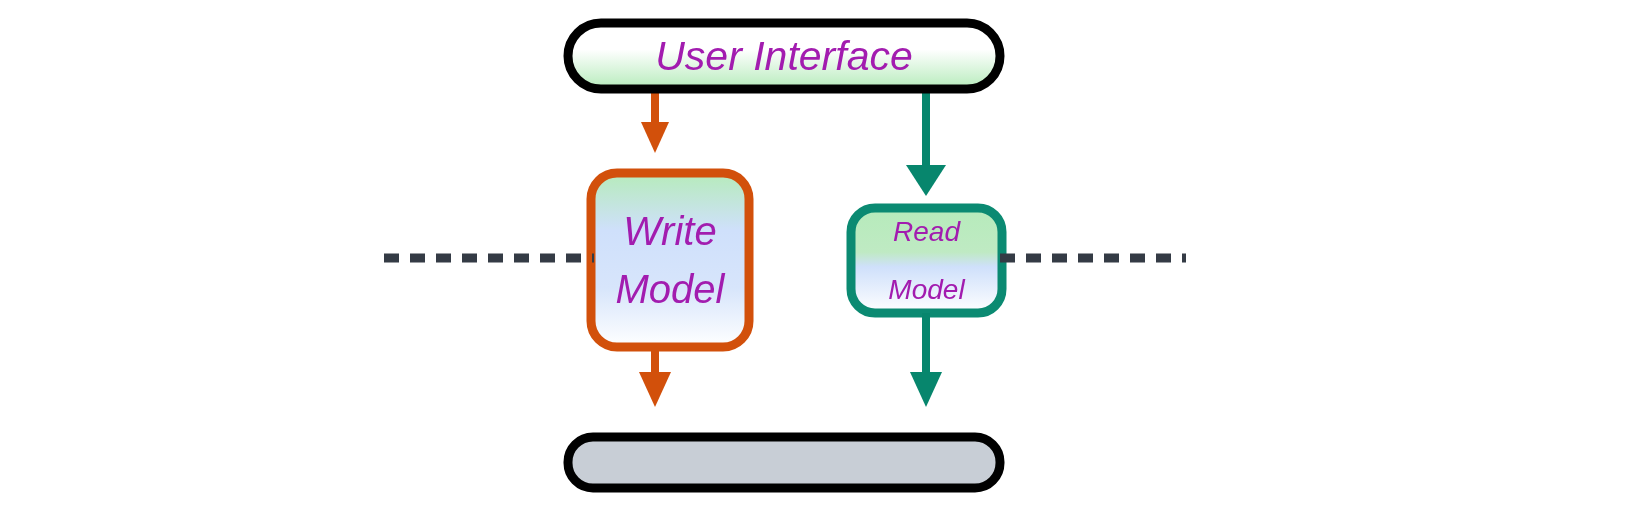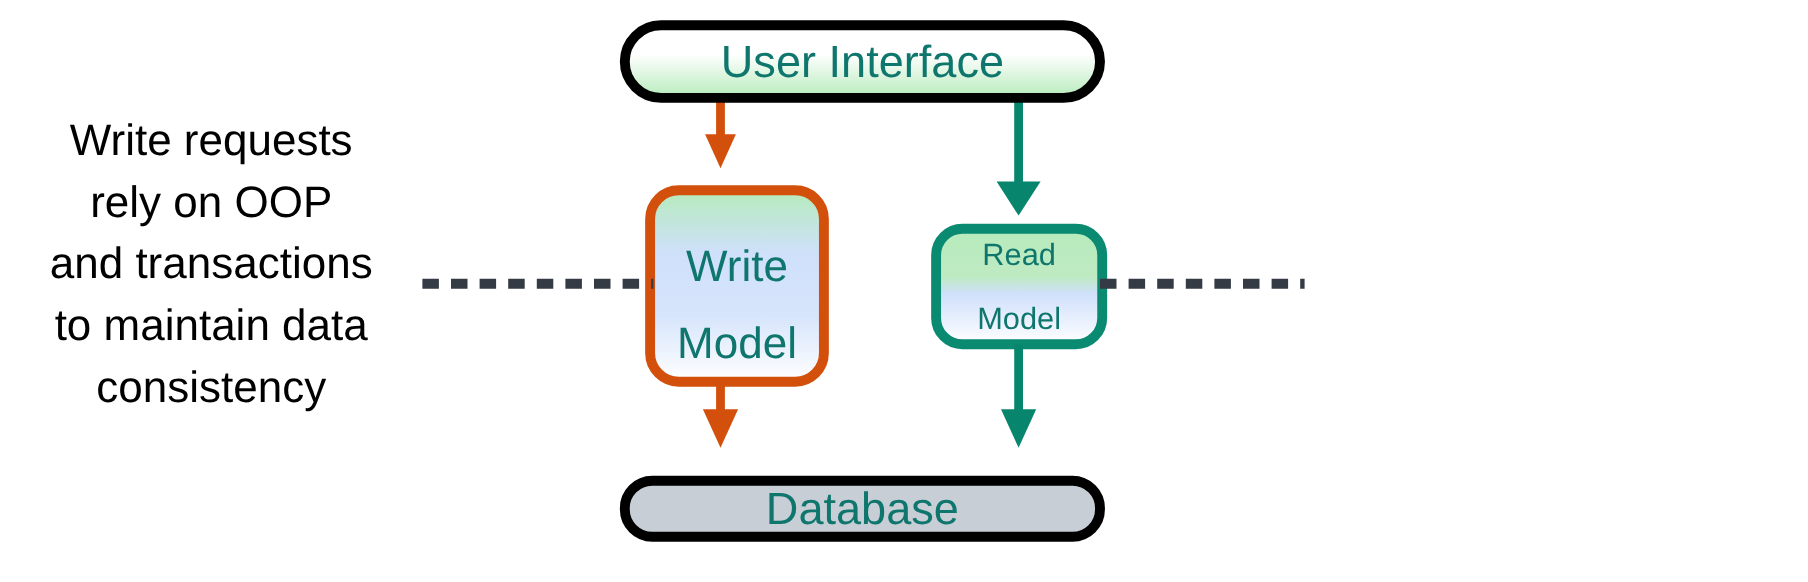--- a/index.html
+++ b/index.html
@@ -23,36 +23,37 @@
     top: 0;
     width: 1644px;
     height: 529px;
   }
   .node-label {
     position: absolute;
     display: flex;
     align-items: center;
     justify-content: center;
     text-align: center;
-    color: #0f766e;
+    color: #a21caf;
     font-family: "Liberation Sans", sans-serif;
     pointer-events: none;
     white-space: pre-line;
+    font-style: italic;
   }
   .side-note {
     position: absolute;
     text-align: center;
     color: #000000;
     font-family: "Liberation Sans", sans-serif;
     font-size: 40px;
     line-height: 56px;
     white-space: pre-line;
   }
   #ui-label      { left: 568px; top: 23px;  width: 432px; height: 66px;  font-size: 41px; }
-  #write-label   { left: 591px; top: 190px; width: 158px; height: 174px; font-size: 40px; line-height: 70px; }
+  #write-label   { left: 591px; top: 173px; width: 158px; height: 174px; font-size: 40px; line-height: 58px; }
   #read-label    { left: 851px; top: 208px; width: 151px; height: 105px; font-size: 28px; line-height: 58px; }
   #db-label      { left: 568px; top: 437px; width: 432px; height: 51px;  font-size: 41px; }
   #note-left     { left: 6px;   top: 100px; width: 372px; }
   #note-right    { left: 1200px; top: 130px; width: 438px; }
 </style>
 </head>
 <body>
 
 <div id="canvas">
 
@@ -118,22 +119,16 @@
   </svg>
 
   <div class="node-label" id="ui-label">User Interface</div>
 
   <div class="node-label" id="write-label">Write
 Model</div>
 
   <div class="node-label" id="read-label">Read
 Model</div>
 
-  <div class="node-label" id="db-label">Database</div>
 
-  <div class="side-note" id="note-left">Write requests
-rely on OOP
-and transactions
-to maintain data
-consistency</div>
 
 
 </div>
 
 </body></html>

